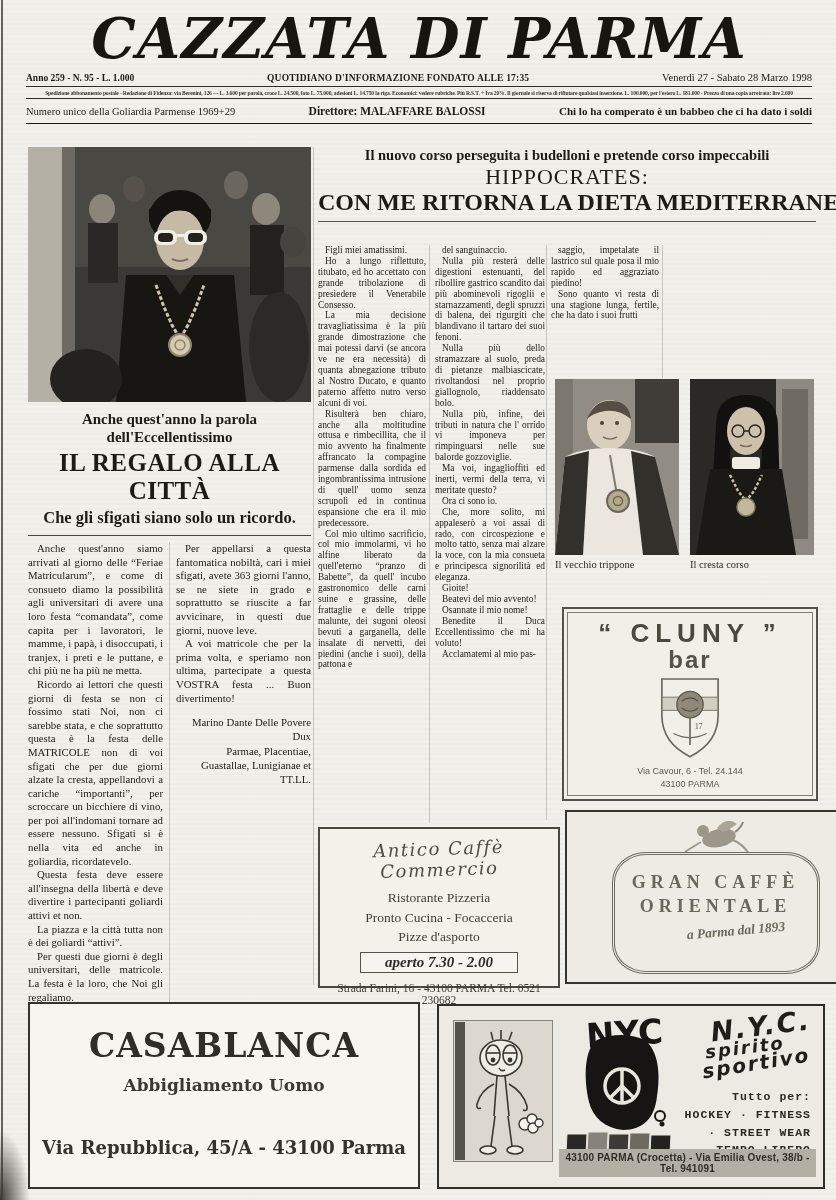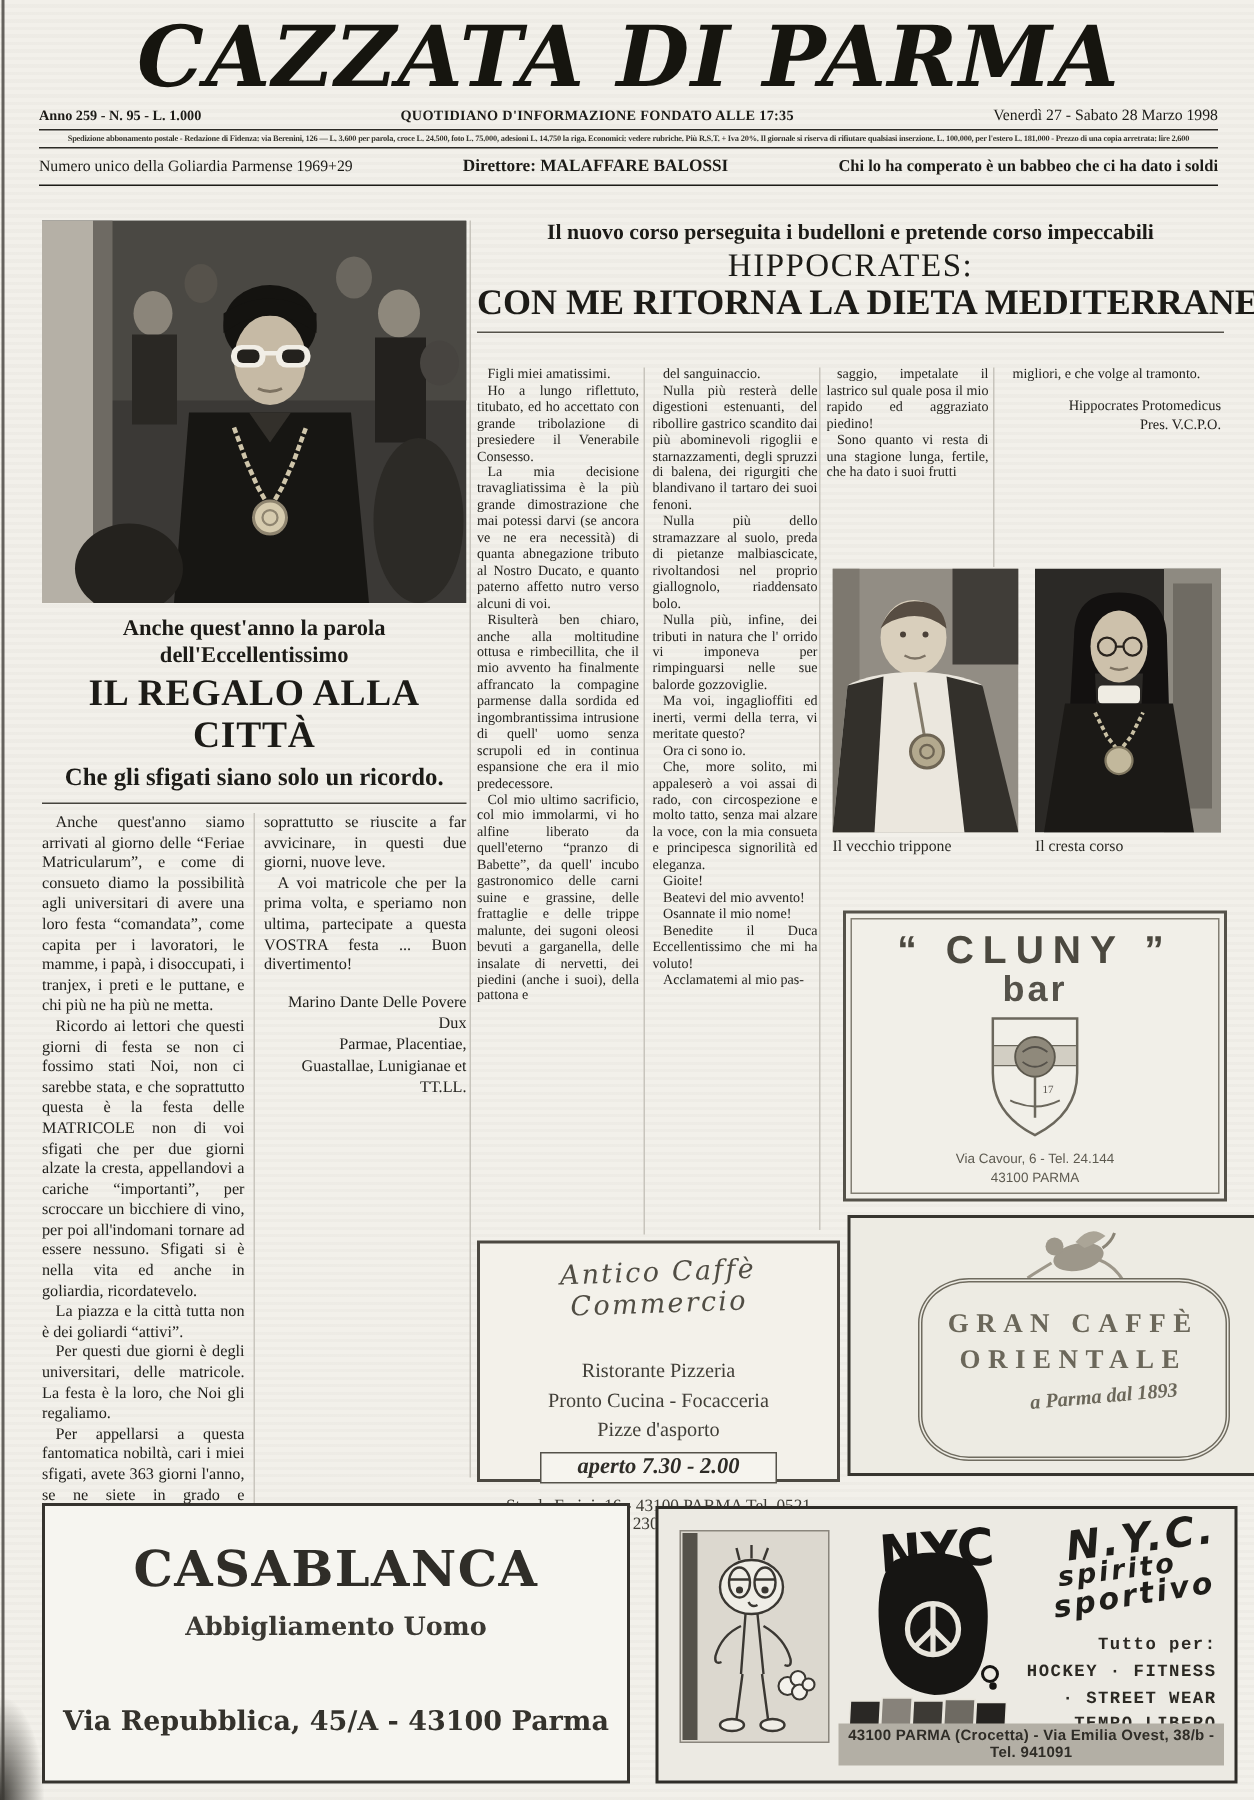--- a/index.html
+++ b/index.html
@@ -75,21 +75,21 @@
   .cluny{position:absolute;left:244px;top:461px;width:252px;height:190px;border:2px solid #55524a;
         background:#f1efe8;text-align:center;font-family:"Liberation Sans",sans-serif;}
   .cluny-title{font-size:26px;font-weight:bold;letter-spacing:6px;color:#4b483f;margin-top:9px;}
   .cluny-bar{font-size:24px;font-weight:bold;letter-spacing:2px;color:#55524a;margin-top:-3px;}
   .cluny-addr{font-size:9px;color:#5d5a50;line-height:1.4;margin-top:1px;}
 
   .antico{position:absolute;left:0;top:681px;width:238px;height:157px;border:2px solid #4b4841;
         background:#f3f1ea;text-align:center;}
   .antico-script{font-family:"DejaVu Serif",serif;font-style:italic;font-size:18px;letter-spacing:1.5px;
         color:#504d44;transform:rotate(-2deg);margin-top:9px;}
-  .antico-lines{margin-top:24px;font-size:13.5px;color:#403e37;line-height:1.45;}
+  .antico-lines{margin-top:8px;font-size:13.5px;color:#403e37;line-height:1.45;}
   .antico-hours{display:inline-block;border:1.5px solid #55524a;background:#f6f4ee;
         padding:1px 24px;margin-top:5px;font-weight:bold;font-style:italic;font-size:15px;color:#2e2c27;}
   .antico-addr{font-size:11.5px;color:#3c3a33;margin-top:9px;}
 
   .orientale{position:absolute;left:247px;top:664px;width:249px;height:170px;border:2.5px solid #37352f;
         background:#edebe3;overflow:hidden;text-align:center;padding-left:24px;}
   .orient-cherub{display:block;margin:2px auto -8px;}
   .orient-frame{margin:0 auto;width:202px;height:116px;border:3px double #6f6b5f;border-radius:34px/30px;
         background:#edebe3;position:relative;}
   .orient-l1{font-weight:bold;font-size:18px;letter-spacing:5px;color:#6b675a;margin-top:17px;}
@@ -175,20 +175,21 @@
     </svg>
 
     <div class="lh-kicker">Anche quest'anno la parola dell'Eccellentissimo</div>
     <div class="lh-title">IL REGALO ALLA CITTÀ</div>
     <div class="lh-sub">Che gli sfigati siano solo un ricordo.</div>
     <div class="lh-rule"></div>
 
     <div class="left-article">
       <p>Anche quest'anno siamo arrivati al giorno delle “Feriae Matricularum”, e come di consueto diamo la possibilità agli universitari di avere una loro festa “comandata”, come capita per i lavoratori, le mamme, i papà, i disoccupati, i tranjex, i preti e le puttane, e chi più ne ha più ne metta.</p>
       <p>Ricordo ai lettori che questi giorni di festa se non ci fossimo stati Noi, non ci sarebbe stata, e che soprattutto questa è la festa delle MATRICOLE non di voi sfigati che per due giorni alzate la cresta, appellandovi a cariche “importanti”, per scroccare un bicchiere di vino, per poi all'indomani tornare ad essere nessuno. Sfigati si è nella vita ed anche in goliardia, ricordatevelo.</p>
+      <p>Questa festa deve essere all'insegna della libertà e deve divertire i partecipanti goliardi attivi et non.</p>
       <p>La piazza e la città tutta non è dei goliardi “attivi”.</p>
       <p>Per questi due giorni è degli universitari, delle matricole. La festa è la loro, che Noi gli regaliamo.</p>
       <p>Per appellarsi a questa fantomatica nobiltà, cari i miei sfigati, avete 363 giorni l'anno, se ne siete in grado e soprattutto se riuscite a far avvicinare, in questi due giorni, nuove leve.</p>
       <p>A voi matricole che per la prima volta, e speriamo non ultima, partecipate a questa VOSTRA festa ... Buon divertimento!</p>
       <div class="sig-left">
         <div>Marino Dante Delle Povere</div>
         <div>Dux</div>
         <div>Parmae, Placentiae, Guastallae, Lunigianae et TT.LL.</div>
       </div>
     </div>
@@ -223,27 +224,20 @@
       <p>Osannate il mio nome!</p>
       <p>Benedite il Duca Eccellentissimo che mi ha voluto!</p>
       <p>Acclamatemi al mio pas-</p>
     </div>
 
     <div class="ncol col-c">
       <p>saggio, impetalate il lastrico sul quale posa il mio rapido ed aggraziato piedino!</p>
       <p>Sono quanto vi resta di una stagione lunga, fertile, che ha dato i suoi frutti</p>
     </div>
 
-    <div class="ncol col-d">
-      <p>migliori, e che volge al tramonto.</p>
-      <div class="sig-main">
-        <div>Hippocrates Protomedicus</div>
-        <div>Pres. V.C.P.O.</div>
-      </div>
-    </div>
 
     <div class="vrule vr-ab"></div>
     <div class="vrule vr-bc"></div>
     <div class="vrule vr-cd"></div>
 
     <div class="photo-box pb-old">
       <svg viewBox="0 0 124 176" aria-hidden="true">
         <rect width="124" height="176" fill="#928d84"></rect>
         <rect x="80" y="0" width="44" height="64" fill="#403d38"></rect>
         <rect x="0" y="0" width="18" height="176" fill="#7d786f"></rect>

